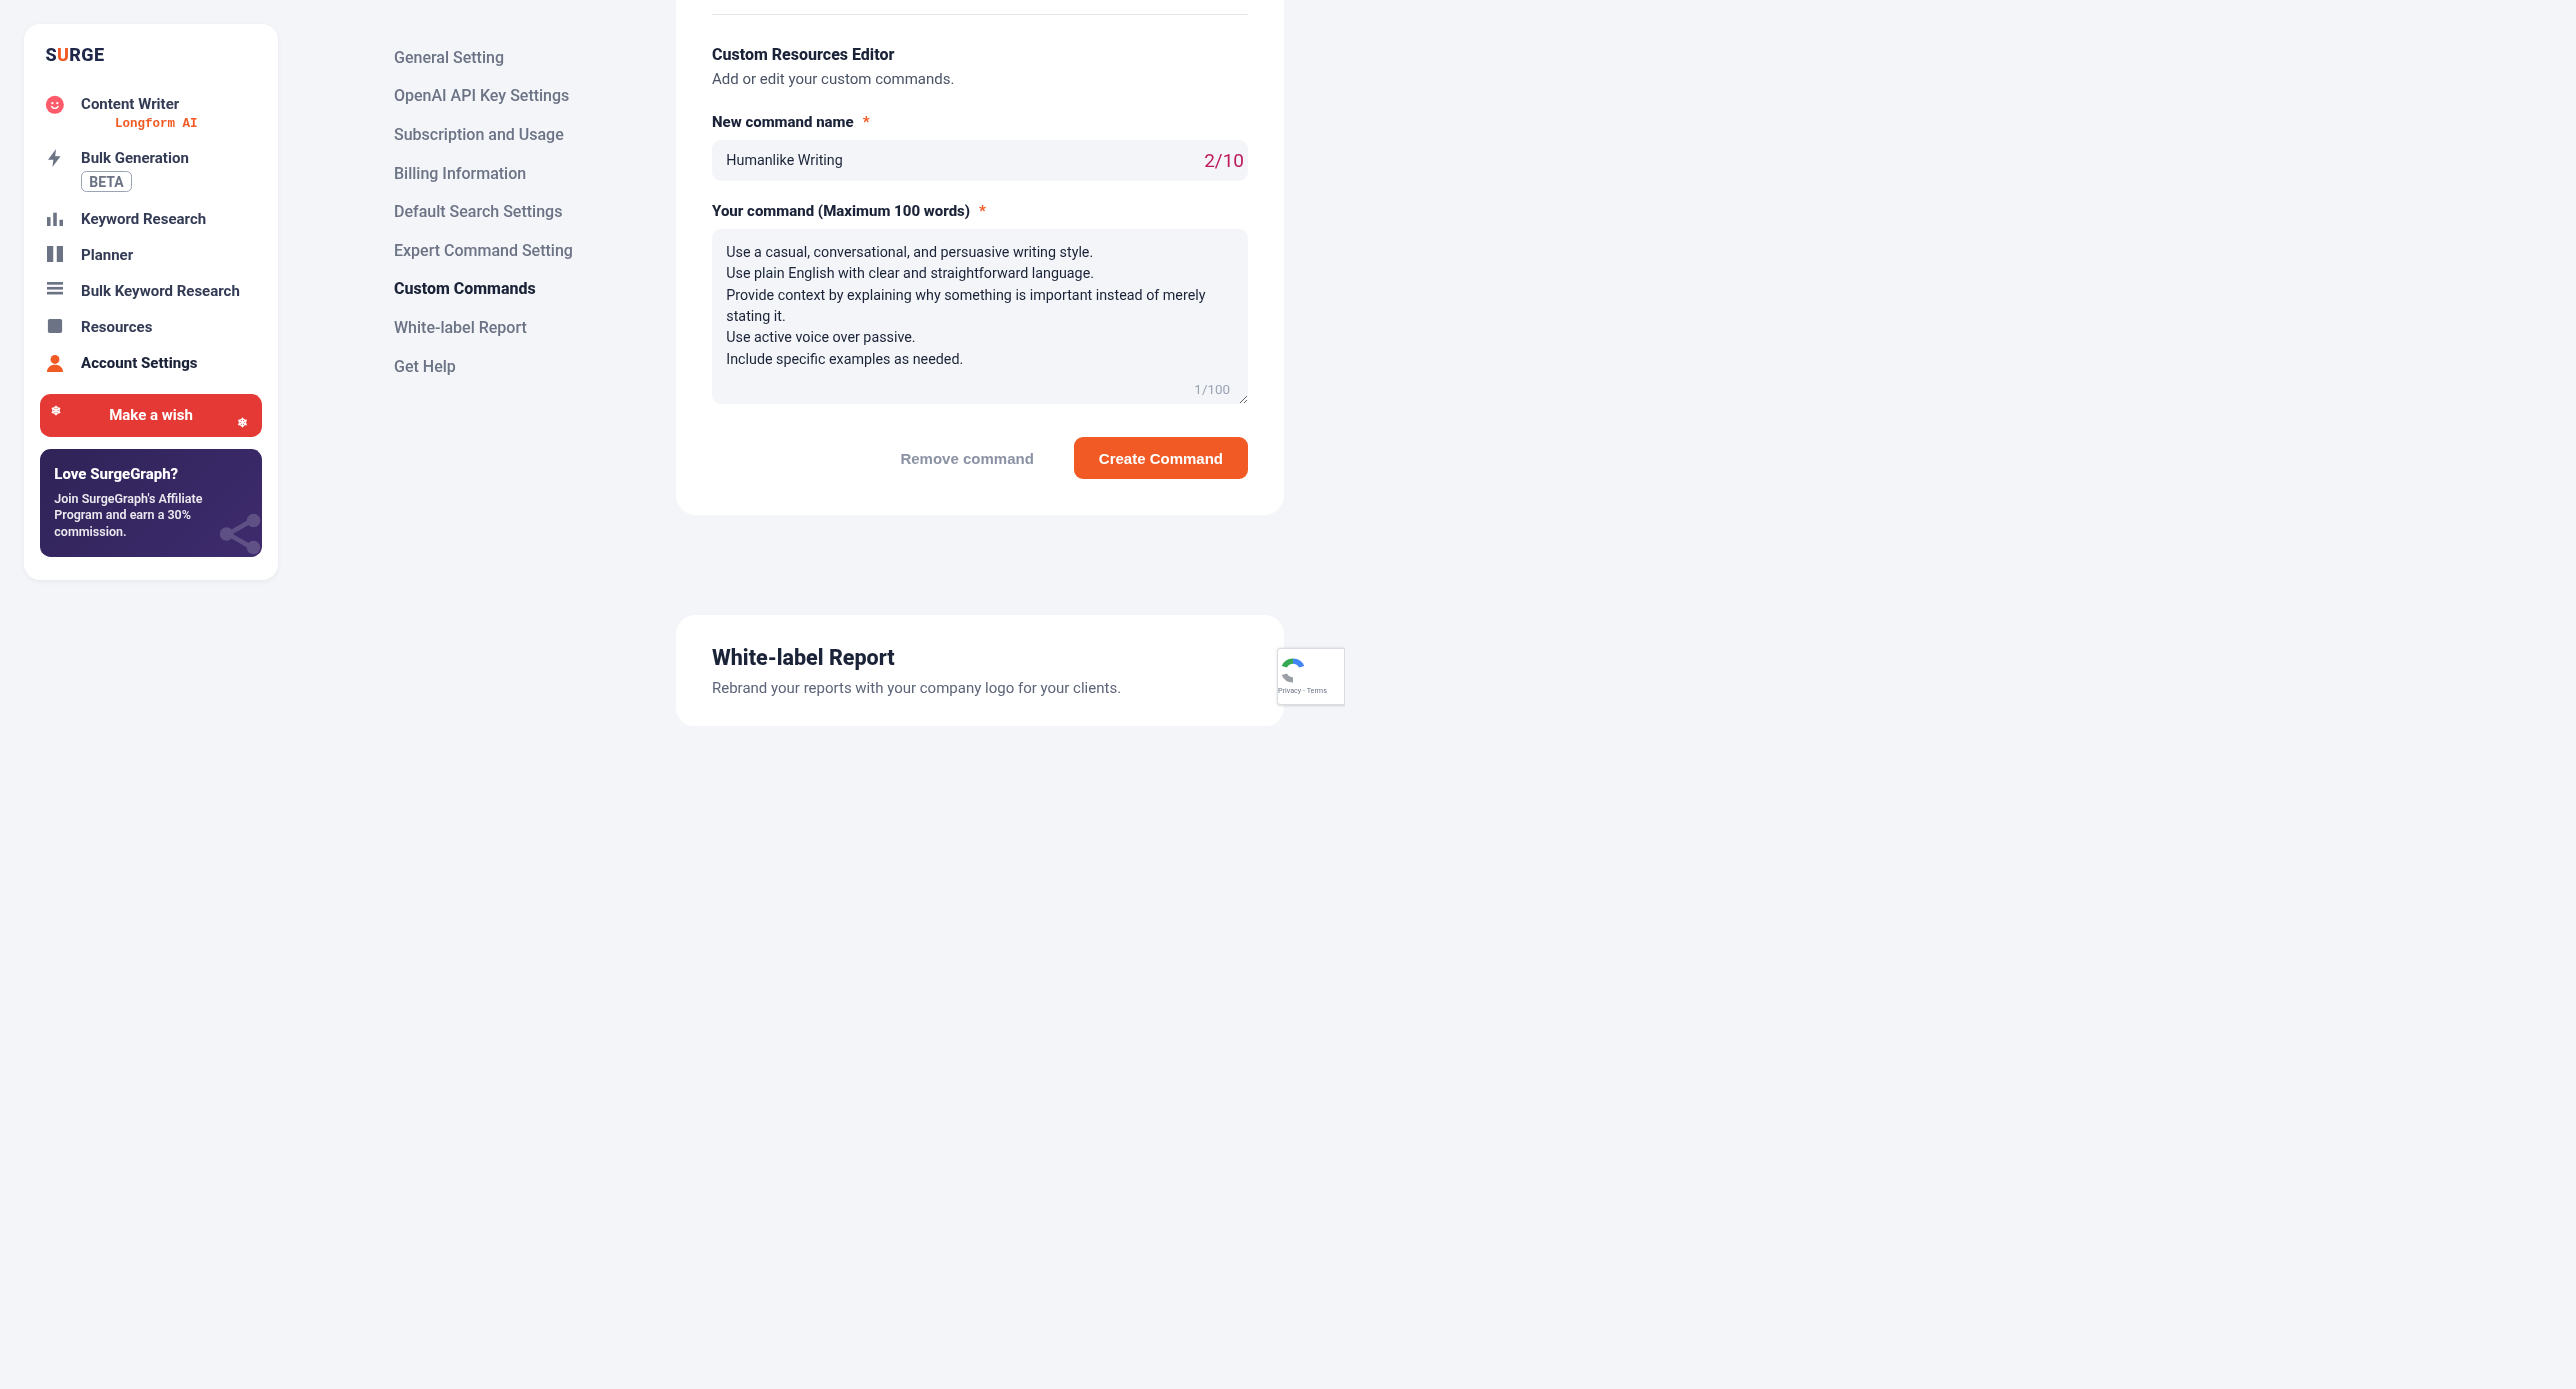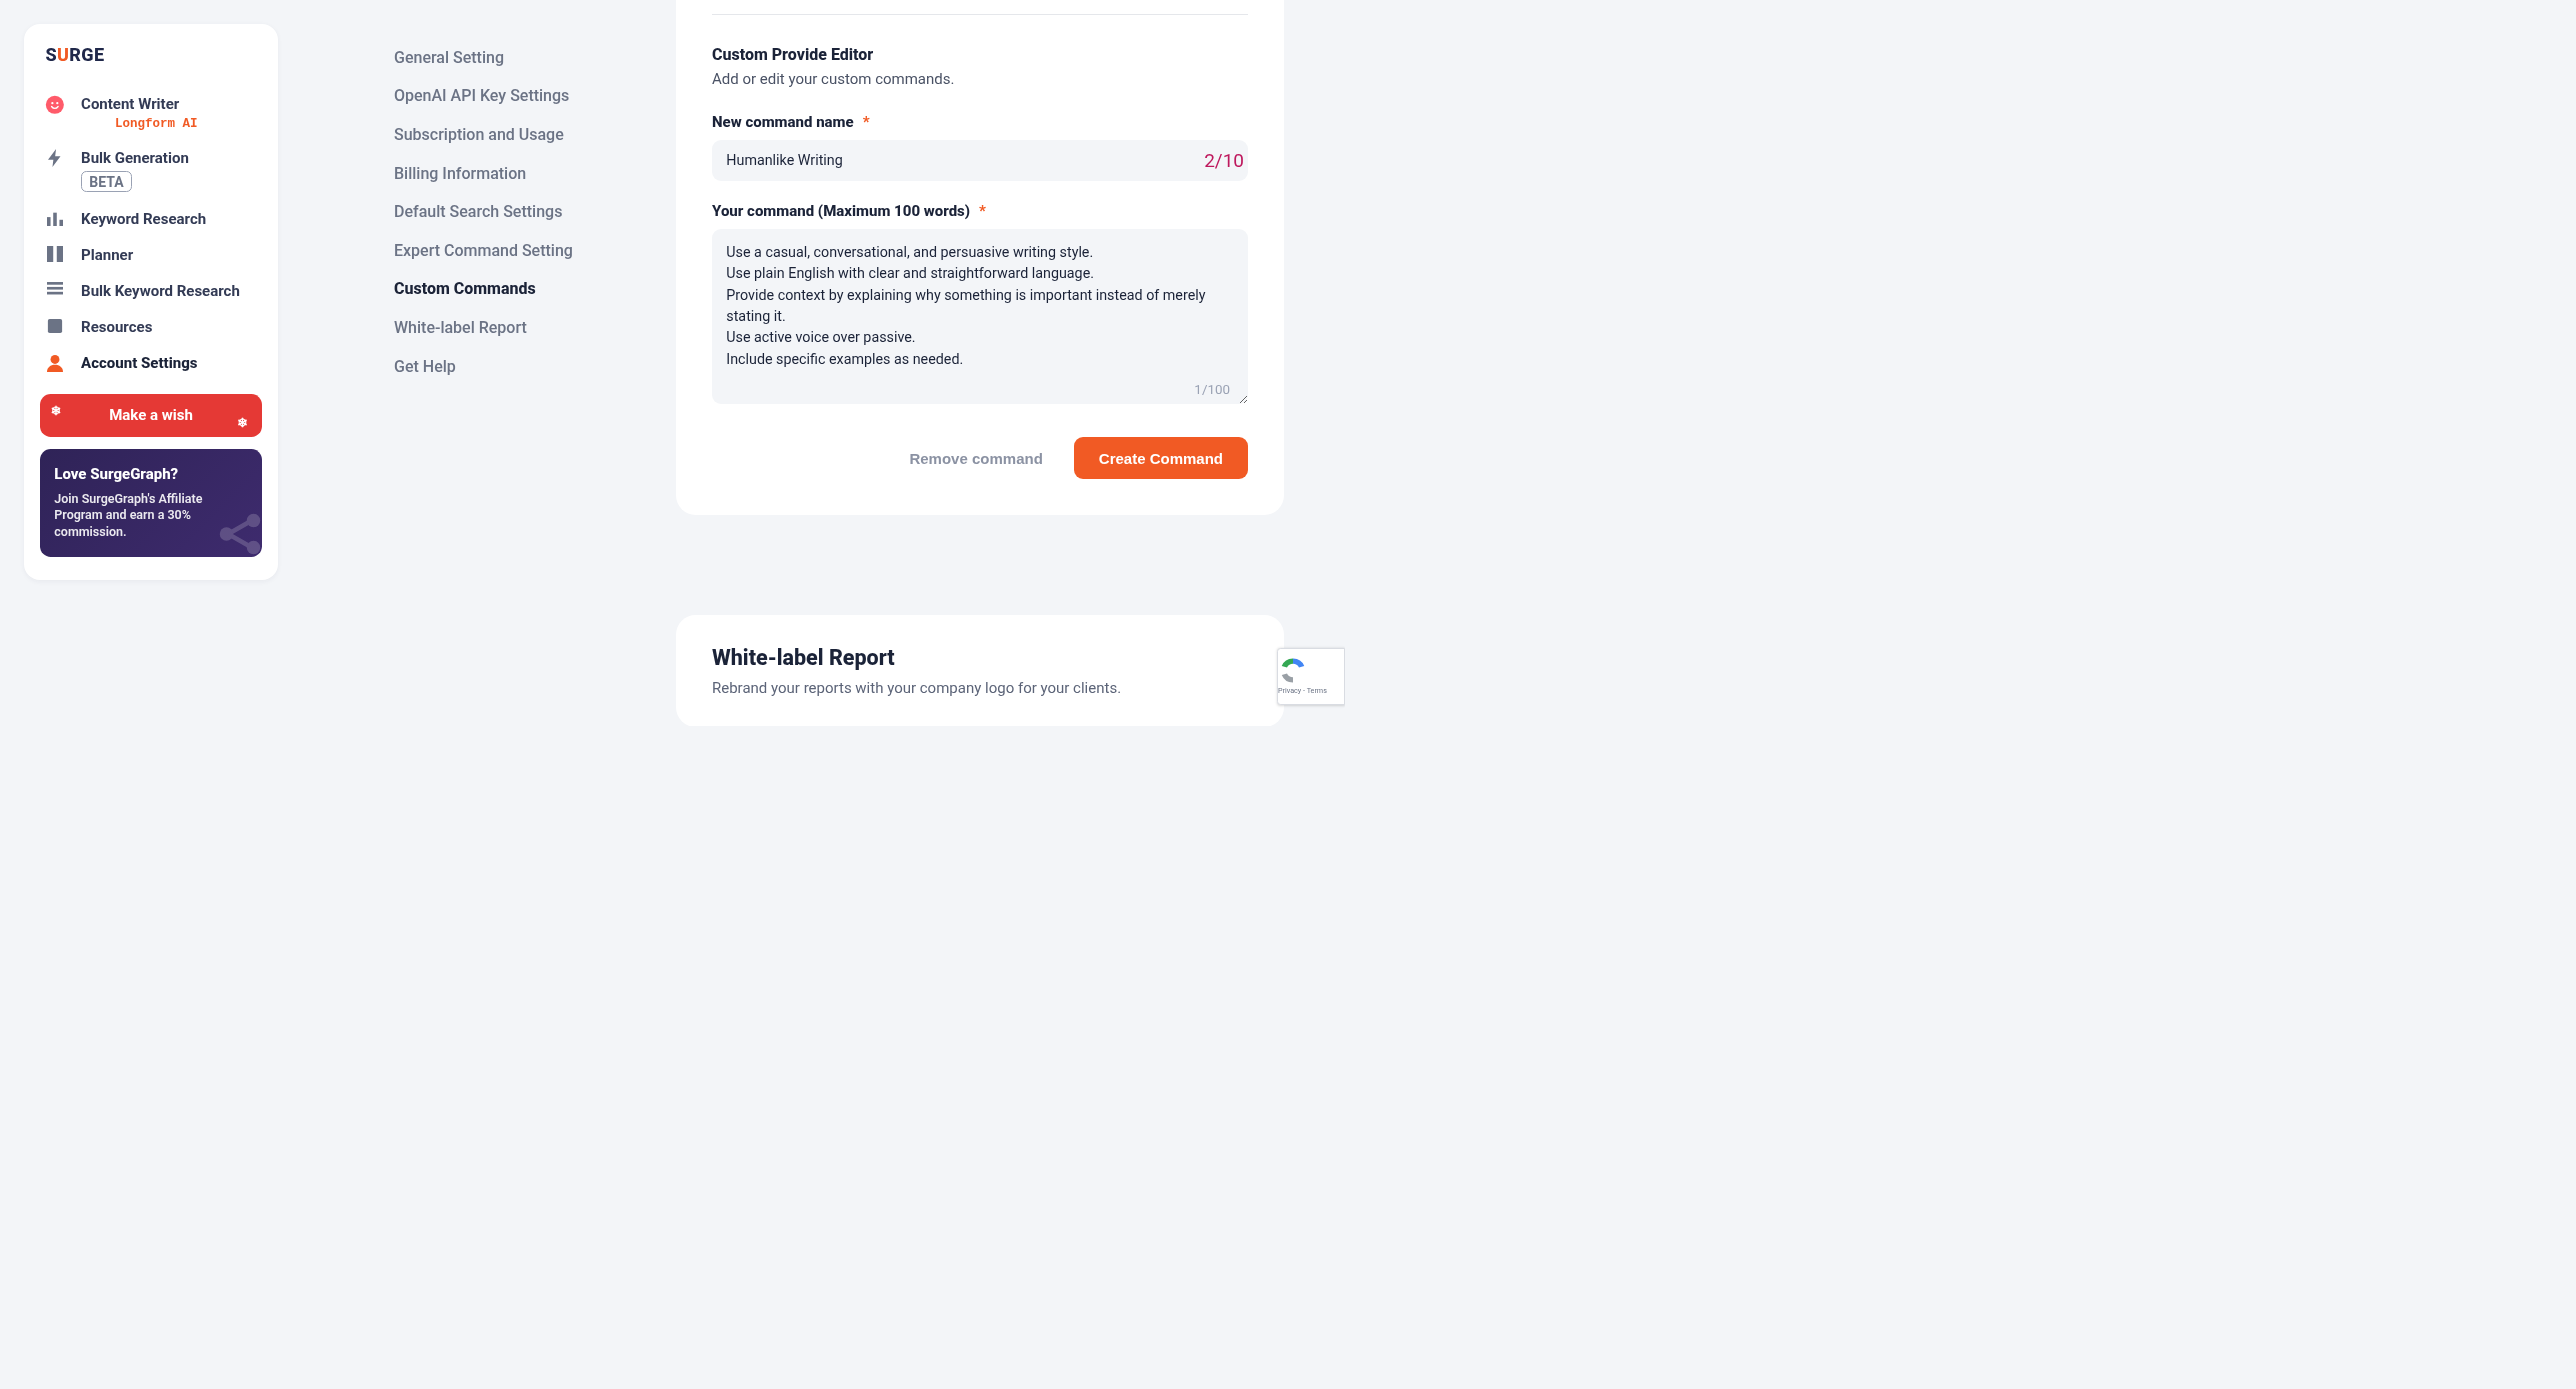--- a/index.html
+++ b/index.html
@@ -167,21 +167,21 @@
   .text-wrap { position:relative;}
   .counter { position:absolute; right:4px; top:50%; transform:translateY(-50%); color:#be185d; font-size:19px;}
   .textarea {
     resize: both;
     min-height:175px;
     line-height:1.5;
     padding-bottom:30px;
   }
   .ta-wrap { position:relative;}
   .ta-counter { position:absolute; right:18px; bottom:10.7px; color:#9aa2b4; font-size:13.4px;}
-  .actions { display:flex; justify-content:flex-end; gap:25px; margin-top:30px; align-items:center;}
+  .actions { display:flex; justify-content:flex-end; gap:34px; margin-top:30px; align-items:center;}
   .btn-link { background:none; border:none; color:#8b92a3; font-weight:700; font-size:15px; cursor:pointer;}
   .btn-primary {
     background: var(--accent);
     color:#fff;
     border:none;
     border-radius:9px;
     font-weight:800;
     font-size:15px;
     padding:12.5px 25px;
     cursor:pointer;
@@ -329,21 +329,21 @@
     <a>Default Search Settings</a>
     <a>Expert Command Setting</a>
     <a class="active">Custom Commands</a>
     <a>White-label Report</a>
     <a>Get Help</a>
   </div>
 
   <section class="main-panel">
     <div class="divider"></div>
 
-    <h3 class="section-title">Custom Provide Editor</h3>
+    <h3 class="section-title">Custom Resources Editor</h3>
     <p class="section-sub">Add or edit your custom commands.</p>
 
 
     <div class="field-row">
       <div class="field-label">
         <span>New command name</span>
           <span class="req">*</span>
       </div>
       <div class="text-wrap">
         <input class="text-input" value="Humanlike Writing" style="">

